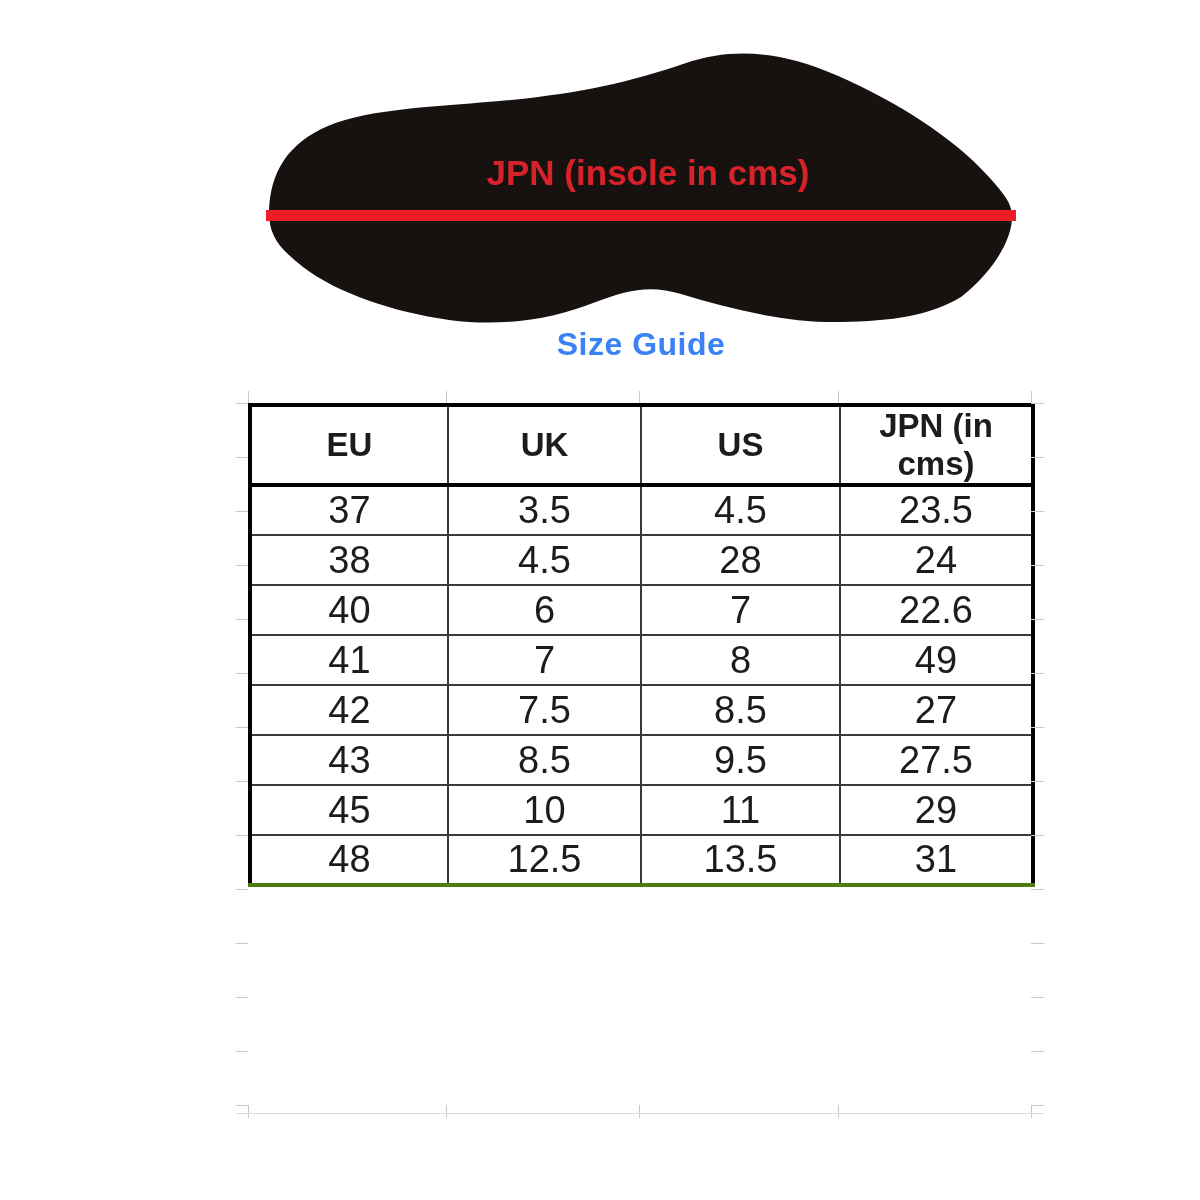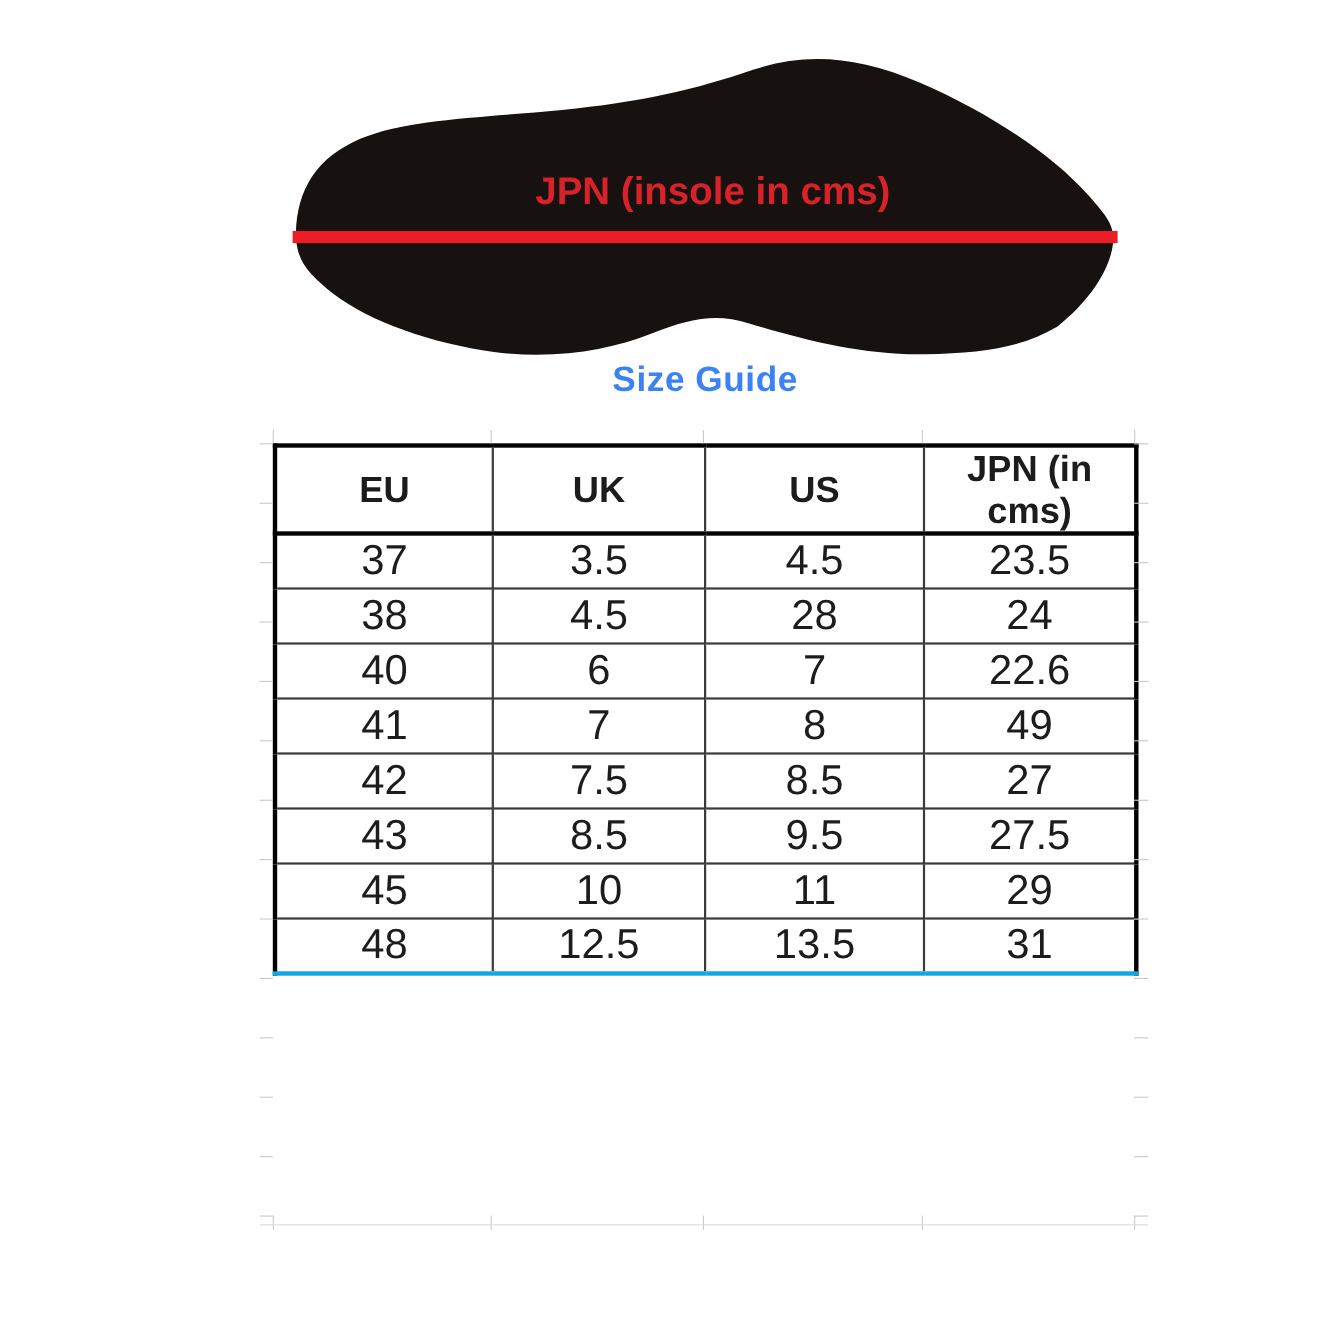--- a/index.html
+++ b/index.html
@@ -51,21 +51,21 @@
     border-top: 4px solid #000000;
   }
   #size-table td {
     height: 50px;
     font-size: 38px;
     font-weight: normal;
     text-align: center;
   }
   #size-table th:first-child, #size-table td:first-child { border-left: 4px solid #000; }
   #size-table th:last-child,  #size-table td:last-child  { border-right: 4px solid #000; }
-  #size-table tr:last-child td { border-bottom: 4px solid #0ea5e9; }
+  #size-table tr:last-child td { border-bottom: 4px solid #4d7c0f; }
 
   
   .gridstub { position: absolute; background: #c9c9c9; }
   .gridstub.faint { background: #dcdcdc; }
 </style>
 </head>
 <body>
 
 <div id="stage">
 

